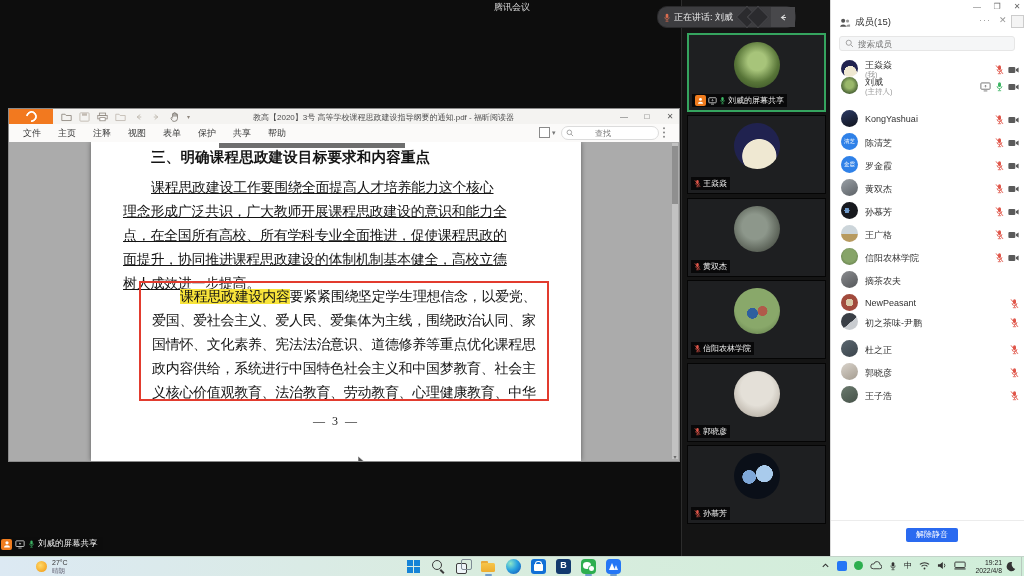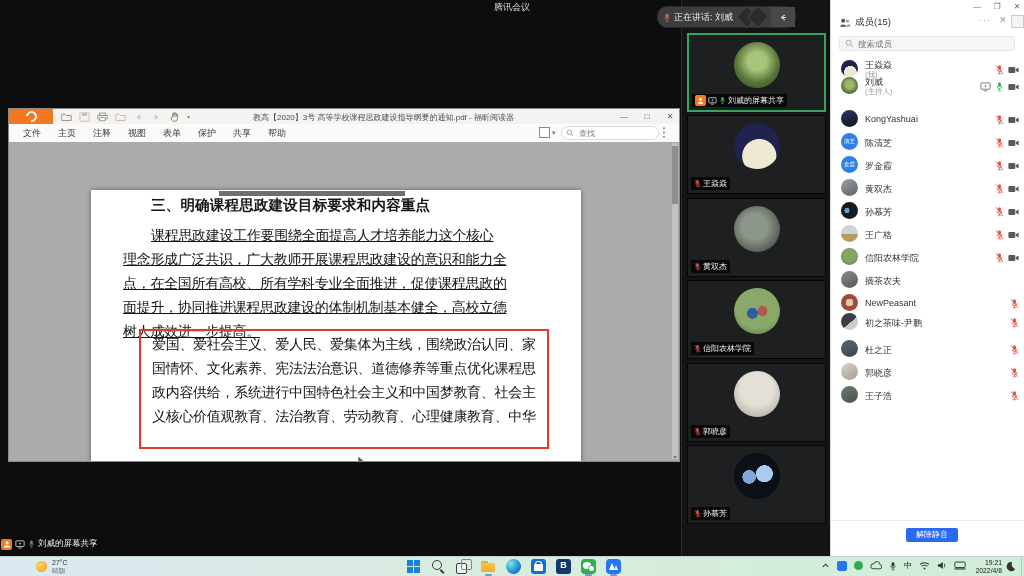--- a/index.html
+++ b/index.html
@@ -18,28 +18,28 @@
     border:1px solid #8a8a8a;box-sizing:border-box;z-index:2;}
   .pdf-titlebar{position:relative;height:15px;background:#f4f3f1;}
   .foxit-logo{position:absolute;left:0;top:0;width:44px;height:15px;background:#f2791f;display:flex;align-items:center;justify-content:center;}
   .foxit-glyph{width:7px;height:7px;border:2px solid #fff;border-left-color:transparent;border-radius:50%;transform:rotate(-40deg);}
   .tb-icons{position:absolute;left:52px;top:1px;display:flex;align-items:center;height:13px;gap:7px;}
   .tb-icons .mini{display:inline-flex;align-items:center;}
   .pdf-title{position:absolute;left:244px;top:3px;font-size:8px;color:#4c4c4c;white-space:nowrap;max-width:350px;overflow:hidden;}
   .pdf-ctrl{position:absolute;top:0;height:15px;width:20px;text-align:center;color:#5a5a5a;font-size:8px;line-height:15px;}
   .pdf-menubar{position:relative;height:18px;background:#fbfaf9;border-bottom:1px solid #e4e2e0;}
   .pdf-menu{position:absolute;left:14px;top:0;display:flex;gap:17px;height:18px;align-items:center;font-size:9px;color:#3a3a3a;}
-  .pdf-find{position:absolute;left:552px;top:2px;width:88px;height:12px;border:1px solid #dcdcdc;border-radius:7px;background:#fff;display:flex;align-items:center;padding:0 4px;gap:5px;}
+  .pdf-find{position:absolute;left:552px;top:2px;width:88px;height:12px;border:1px solid #dcdcdc;border-radius:7px;background:#fff;display:flex;align-items:center;padding:0 4px;gap:21px;}
   .pdf-find input{border:none;outline:none;width:60px;font-size:8px;color:#777;background:transparent;padding:0;}
   .viewmode{position:absolute;left:530px;top:3px;display:flex;align-items:center;gap:2px;color:#777;font-size:7px;}
   .vm-box{width:9px;height:9px;border:1px solid #8a8a8a;background:#fff;}
   .pdf-kebab{position:absolute;left:653px;top:2px;color:#888;}
   .doc-area{position:absolute;left:0;top:33px;width:670px;height:319px;background:#ababab;overflow:hidden;}
   .doc-page{position:absolute;left:82px;top:0;width:490px;height:319px;background:#fff;box-shadow:0 0 5px rgba(0,0,0,.45);overflow:hidden;
-    font-family:"Liberation Serif","DejaVu Serif",serif;color:#141414;margin-top:48px;}
+    font-family:"Liberation Serif","DejaVu Serif",serif;color:#141414;}
   .doc-band{position:absolute;left:128px;top:1px;width:186px;height:5px;background:#6e6e6e;}
   .doc-heading{position:absolute;left:60px;top:6px;font-size:14.5px;font-weight:bold;letter-spacing:.2px;white-space:nowrap;}
   .doc-para{position:absolute;left:32px;top:34px;font-size:14px;letter-spacing:-.3px;line-height:24px;white-space:nowrap;text-decoration:underline;}
   .doc-para .ind{padding-left:28px;}
   .doc-box{position:absolute;left:48px;top:139px;width:410px;height:120px;border:2px solid #e23b2e;box-sizing:border-box;padding:2px 11px;
     font-size:14px;letter-spacing:-.3px;line-height:24px;white-space:nowrap;}
   .doc-box .first{padding-left:28px;}
   .hl{background:#f8e43a;}
   .doc-footer{position:absolute;left:0;top:272px;width:100%;text-align:center;font-size:12px;letter-spacing:2px;color:#222;}
   .v-scroll{position:absolute;right:1px;top:1px;width:6px;height:316px;background:#c2c2c2;}
@@ -245,20 +245,21 @@
         <div class="doc-band"></div>
         <div class="doc-heading">三、明确课程思政建设目标要求和内容重点</div>
         <div class="doc-para" id="docPara">
             <div class="ind">课程思政建设工作要围绕全面提高人才培养能力这个核心</div>
             <div>理念形成广泛共识，广大教师开展课程思政建设的意识和能力全</div>
             <div>点，在全国所有高校、所有学科专业全面推进，促使课程思政的</div>
             <div>面提升，协同推进课程思政建设的体制机制基本健全，高校立德</div>
             <div>树人成效进一步提高。</div>
           </div>
         <div class="doc-box" id="docBox">
+            <div class="first"><span class="hl">课程思政建设内容</span>要紧紧围绕坚定学生理想信念，以爱党、</div>
             <div>爱国、爱社会主义、爱人民、爱集体为主线，围绕政治认同、家</div>
             <div>国情怀、文化素养、宪法法治意识、道德修养等重点优化课程思</div>
             <div>政内容供给，系统进行中国特色社会主义和中国梦教育、社会主</div>
             <div>义核心价值观教育、法治教育、劳动教育、心理健康教育、中华</div>
           </div>
         <div class="doc-footer">— 3 —</div>
       </div>
       <div class="v-scroll">
           <div class="v-thumb"></div>
         </div>

